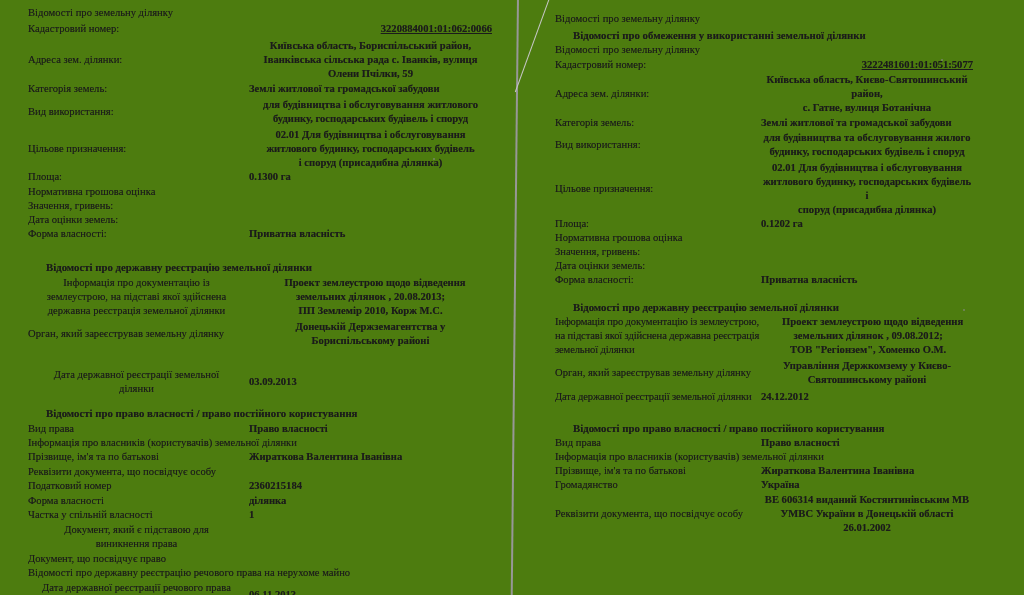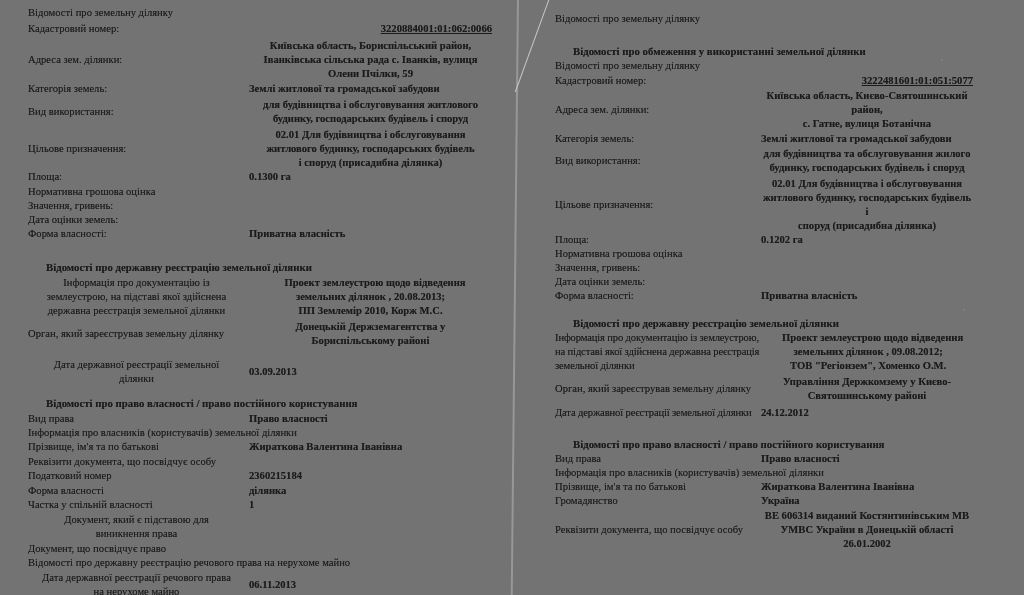--- a/index.html
+++ b/index.html
@@ -1,38 +1,38 @@
 <!DOCTYPE html>
 <html><head>
 <meta charset="utf-8">
 <style>
   html,body{margin:0;padding:0;background:#e9e9e7;}
   .screen{
     position:relative;width:1024px;height:595px;overflow:hidden;
-    background:#737373;
+    background:#4d7c0f;
     font-family:"Liberation Serif","DejaVu Serif",serif;
     font-size:10.6px;line-height:14px;color:#1b1b1b;
   }
   .page{position:absolute;top:0;text-shadow:0 0 .5px rgba(27,27,27,.55);}
   .page-left{left:28px;width:464px;padding-top:6px;}
   .page-right{left:555px;width:418px;padding-top:12px;}
   .row{display:flex;align-items:center;}
   .lbl{flex:0 0 217px;padding-right:4px;}
   .page-right .lbl{flex:0 0 202px;}
   .val{flex:1;font-weight:bold;}
   .pre{white-space:pre-line;text-align:center;}
   .nowrap{white-space:pre;letter-spacing:-.15px;}
   .u{text-decoration:underline;text-align:right;}
   .indent{text-indent:9px;}
   .heading{font-weight:bold;margin-left:18px;font-size:10.8px;}
   .full{display:block;}
   .doc-title,.subtitle{display:block;}
-  .mt1{margin-top:1px}.mt2{margin-top:2px}.mt3{margin-top:3px}.mt4{margin-top:10px}
+  .mt1{margin-top:1px}.mt2{margin-top:2px}.mt3{margin-top:3px}.mt4{margin-top:20px}
   .mt10{margin-top:10px}.mt13{margin-top:13px}.mt17{margin-top:17px}
-  .mt18{margin-top:18px}.mt19{margin-top:19px}
+  .mt18{margin-top:2px}.mt19{margin-top:19px}
   .divider{position:absolute;left:517px;top:-3px;width:2px;height:602px;
     background:#979797;transform:rotate(.6deg);transform-origin:top center;}
   .corner{position:absolute;left:549px;top:-2px;width:1px;height:100px;
     background:#c6c6c6;transform:rotate(20deg);transform-origin:top center;}
   .dot{position:absolute;width:2px;height:2px;border-radius:50%;background:#8a8a8a;opacity:.7;}
 </style>
 </head>
 <body>
 
 <div class="screen">

